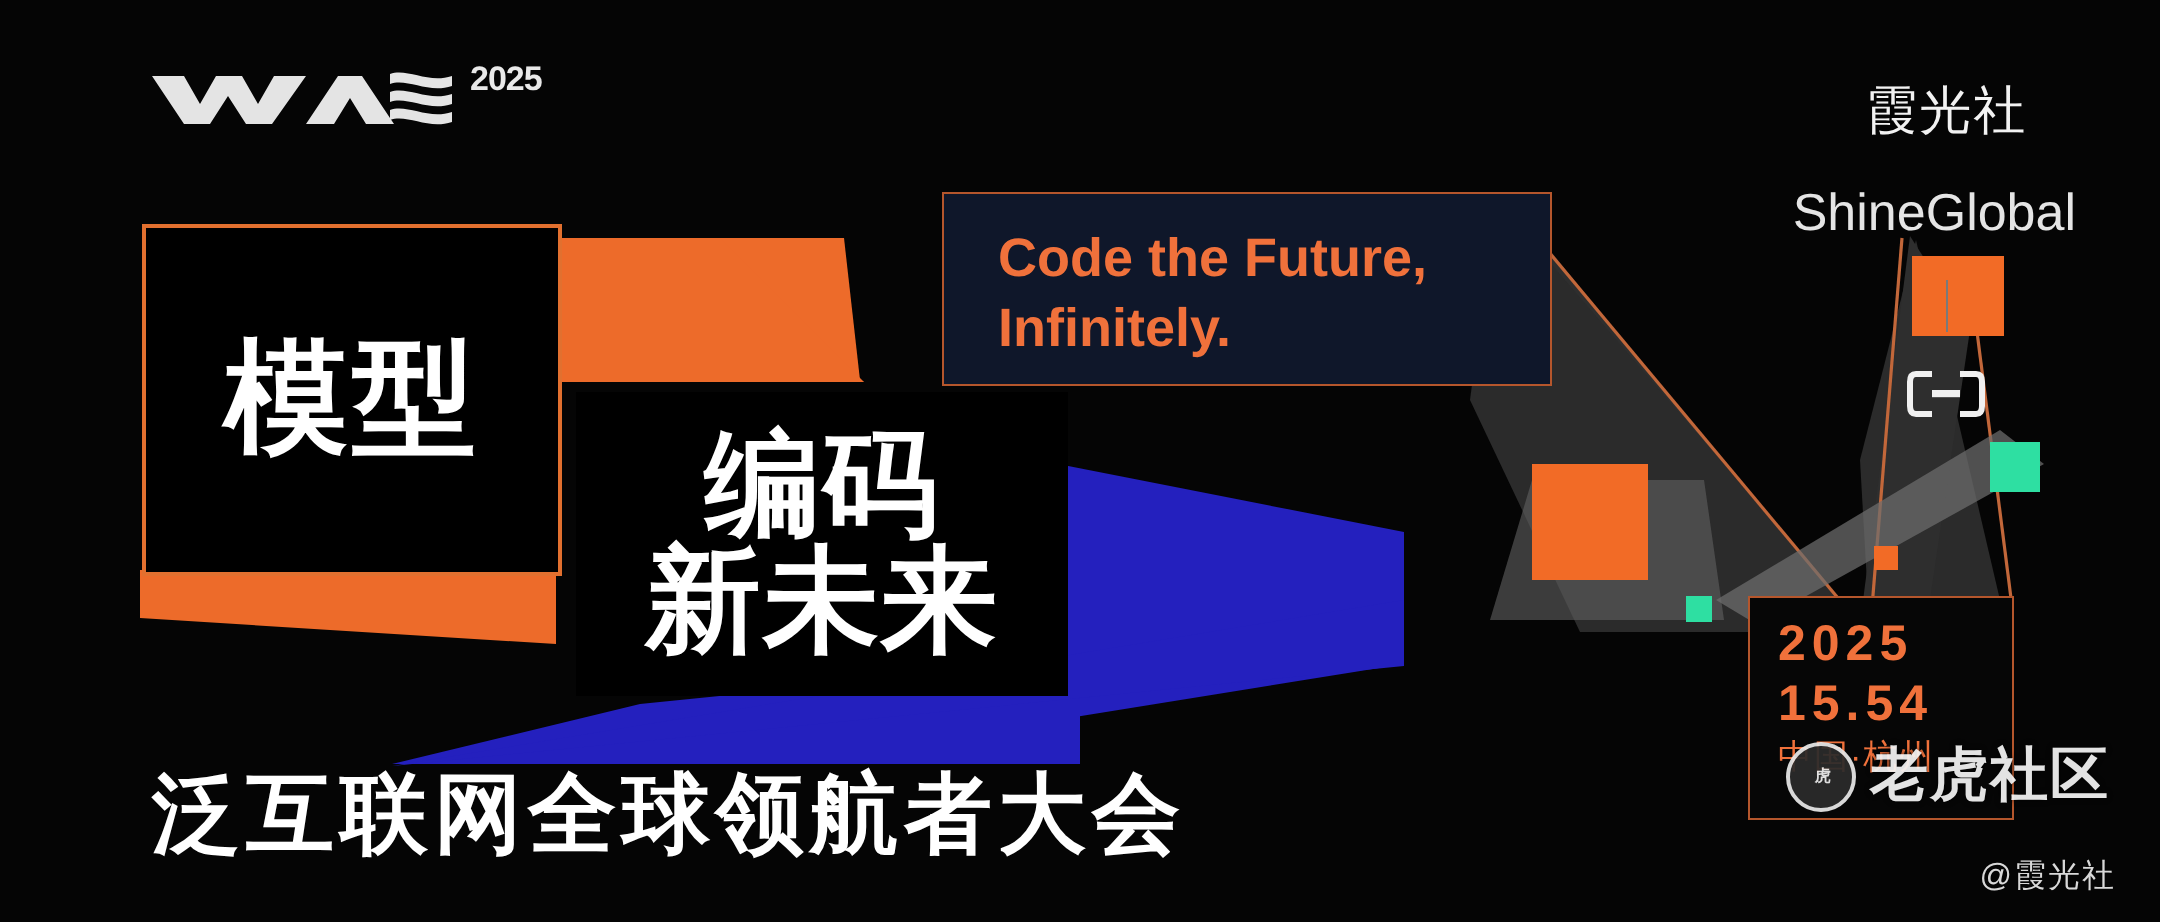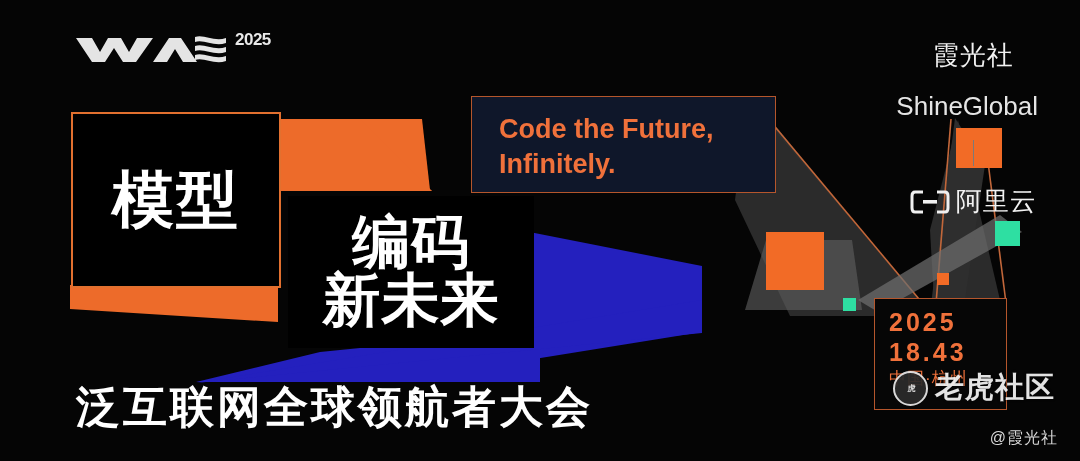--- a/index.html
+++ b/index.html
@@ -313,21 +313,20 @@
   <div class="brandbar">
     <span class="brand-cn">霞光社</span>
     <span class="brand-en" style="margin-left:-12px">ShineGlobal</span>
     <span class="brand-divider"></span>
     <span class="ali-wrap">
       <svg width="40" height="26" viewBox="0 0 40 26">
         <path fill="none" stroke="#f0f0f0" stroke-width="3" d="M13 3 L5 3 Q2 3 2 7 L2 19 Q2 23 5 23 L13 23"></path>
         <path fill="none" stroke="#f0f0f0" stroke-width="3" d="M27 3 L35 3 Q38 3 38 7 L38 19 Q38 23 35 23 L27 23"></path>
         <rect x="13" y="11" width="14" height="3.6" fill="#f0f0f0"></rect>
       </svg>
-      <span class="ali-cn">阿里云</span>
     </span>
   </div>
 
   <div class="block-model">
     <div class="cn-line">模型</div>
   </div>
 
   <div class="block-code">
     <div class="cn-line">编码</div>
     <div class="cn-line">新未来</div>
@@ -335,21 +334,21 @@
 
   <div class="block-slogan">
     <div class="slogan-line">Code the Future,</div>
     <div class="slogan-line">Infinitely.</div>
   </div>
 
   <div class="tagline">泛互联网全球领航者大会</div>
 
   <div class="block-date">
     <div class="date-year">2025</div>
-    <div class="date-day">18.43</div>
+    <div class="date-day">15.54</div>
     <div class="date-place">中国·杭州</div>
   </div>
 
   <div class="wm-center">
     <span class="wm-badge">
       <span class="wm-badge-inner">虎</span>
     </span>
     <span class="wm-text">老虎社区</span>
   </div>
 

